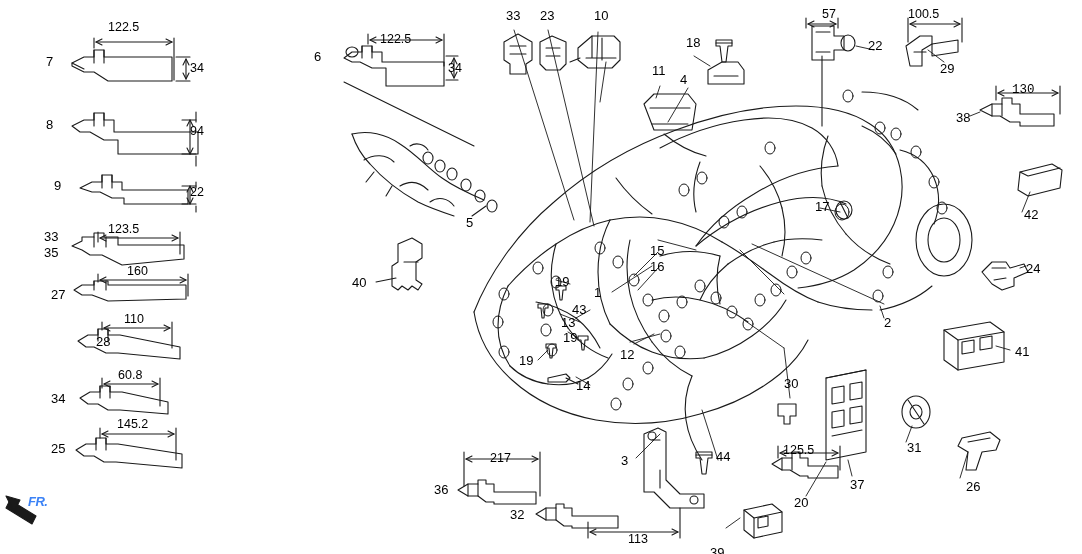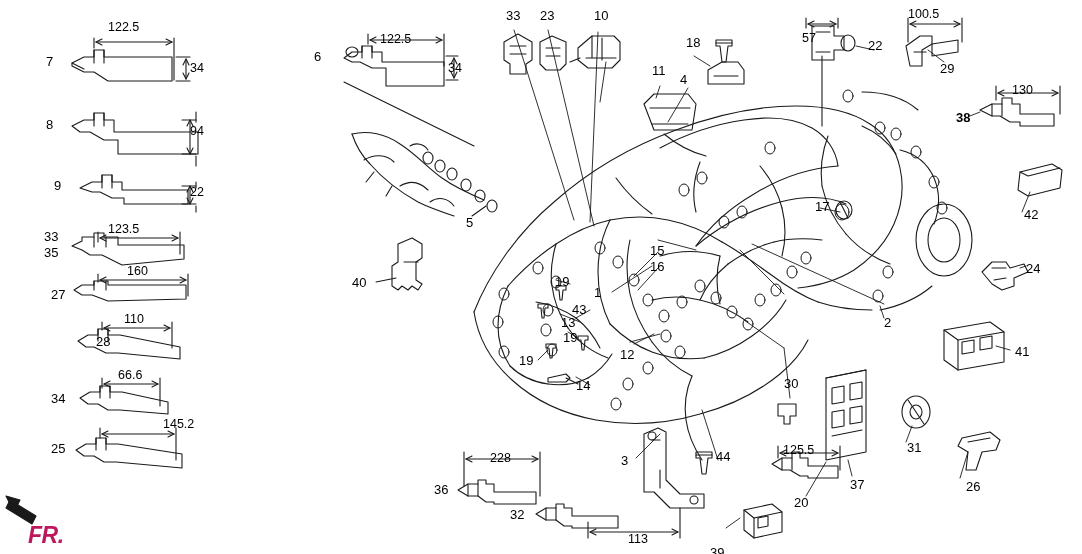--- a/index.html
+++ b/index.html
@@ -34,26 +34,25 @@
   }
   .dim {
     position: absolute;
     font-size: 12.5px;
     color: #000;
     white-space: nowrap;
     line-height: 1;
   }
   .fr-text {
     position: absolute;
-    font-size: 23px;
+    font-size: 13px;
     font-weight: bold;
     font-style: italic;
-    color: #be185d;
+    color: #3b82f6;
     letter-spacing: -0.5px;
-    margin-top: 28px;
   }
 </style>
 </head>
 <body>
 
 <div id="sheet">
 
   <svg class="art" viewBox="0 0 1082 554">
     <g fill="none" stroke="#1a1a1a" stroke-width="1.1" stroke-linecap="round" stroke-linejoin="round">
 
@@ -502,28 +501,28 @@
     </g>
   </svg>
 
   <div class="dim" style="left:108px; top:21px;">122.5</div>
   <div class="dim" style="left:190px; top:62px;">34</div>
   <div class="dim" style="left:190px; top:125px;">94</div>
   <div class="dim" style="left:190px; top:186px;">22</div>
   <div class="dim" style="left:108px; top:223px;">123.5</div>
   <div class="dim" style="left:127px; top:265px;">160</div>
   <div class="dim" style="left:124px; top:313px;">110</div>
-  <div class="dim" style="left:118px; top:369px;">66.6</div>
-  <div class="dim" style="left:117px; top:418px;margin-left:46px;">145.2</div>
+  <div class="dim" style="left:118px; top:369px;">60.8</div>
+  <div class="dim" style="left:117px; top:418px;">145.2</div>
   <div class="dim" style="left:380px; top:33px;">122.5</div>
   <div class="dim" style="left:448px; top:62px;">34</div>
-  <div class="dim" style="left:802px; top:8px;margin-top:24px;">57</div>
+  <div class="dim" style="left:822px; top:8px;">57</div>
   <div class="dim" style="left:908px; top:8px;">100.5</div>
-  <div class="dim" style="left:1012px; top:84px;">130</div>
-  <div class="dim" style="left:490px; top:452px;">228</div>
+  <div class="dim" style="left:1012px; top:84px;font-family:Liberation Mono, monospace;">130</div>
+  <div class="dim" style="left:490px; top:452px;">217</div>
   <div class="dim" style="left:783px; top:444px;">125.5</div>
   <div class="dim" style="left:628px; top:533px;">113</div>
 
   <div class="lbl" style="left:594px; top:286px;">1</div>
   <div class="lbl" style="left:884px; top:316px;">2</div>
   <div class="lbl" style="left:621px; top:454px;">3</div>
   <div class="lbl" style="left:680px; top:73px;">4</div>
   <div class="lbl" style="left:466px; top:216px;">5</div>
   <div class="lbl" style="left:314px; top:50px;">6</div>
   <div class="lbl" style="left:46px;  top:55px;">7</div>
@@ -552,21 +551,21 @@
   <div class="lbl" style="left:51px;  top:335px;margin-left:45px;">28</div>
   <div class="lbl" style="left:940px; top:62px;">29</div>
   <div class="lbl" style="left:784px; top:377px;">30</div>
   <div class="lbl" style="left:907px; top:441px;">31</div>
   <div class="lbl" style="left:510px; top:508px;">32</div>
   <div class="lbl" style="left:506px; top:9px;">33</div>
   <div class="lbl" style="left:51px;  top:392px;">34</div>
   <div class="lbl" style="left:44px;  top:246px;">35</div>
   <div class="lbl" style="left:434px; top:483px;">36</div>
   <div class="lbl" style="left:850px; top:478px;">37</div>
-  <div class="lbl" style="left:956px; top:111px;font-weight:bold;">38</div>
+  <div class="lbl" style="left:956px; top:111px;">38</div>
   <div class="lbl" style="left:710px; top:522px;margin-top:24px;">39</div>
   <div class="lbl" style="left:352px; top:276px;">40</div>
   <div class="lbl" style="left:1015px; top:345px;">41</div>
   <div class="lbl" style="left:1024px; top:208px;">42</div>
   <div class="lbl" style="left:572px; top:303px;">43</div>
   <div class="lbl" style="left:716px; top:450px;">44</div>
 
   <div class="fr-text" style="left:28px; top:494px;">FR.</div>
 
 </div>

